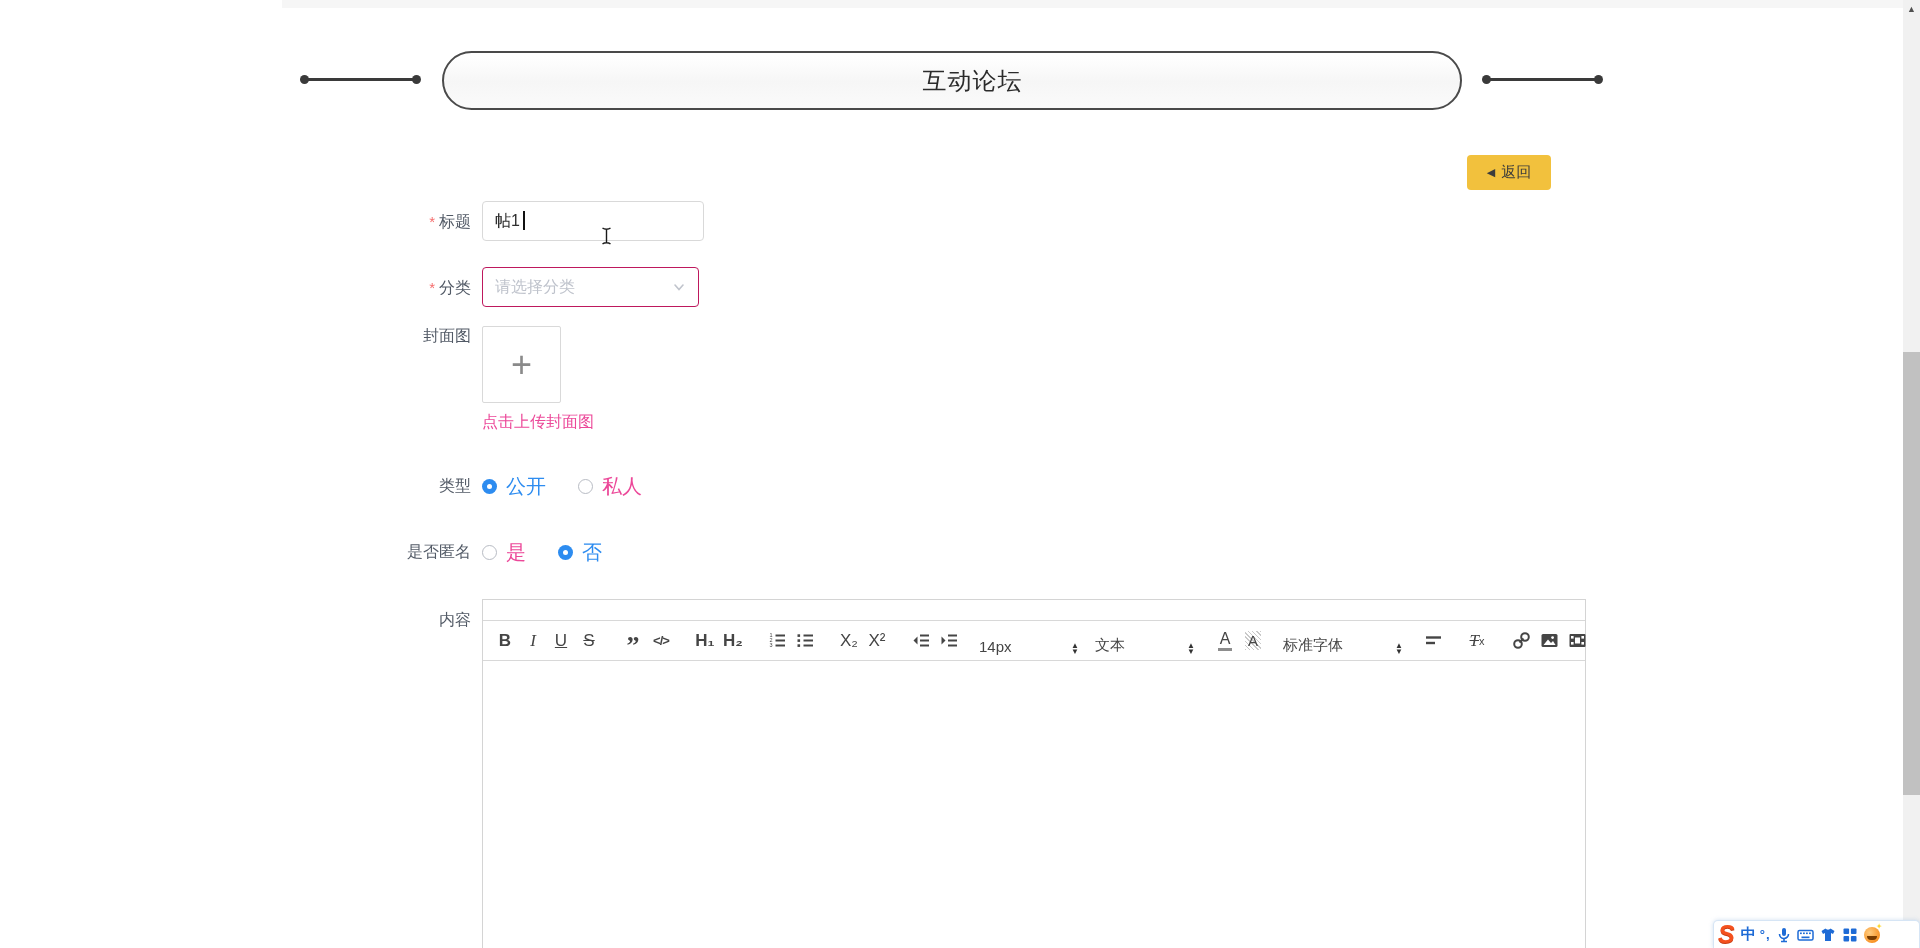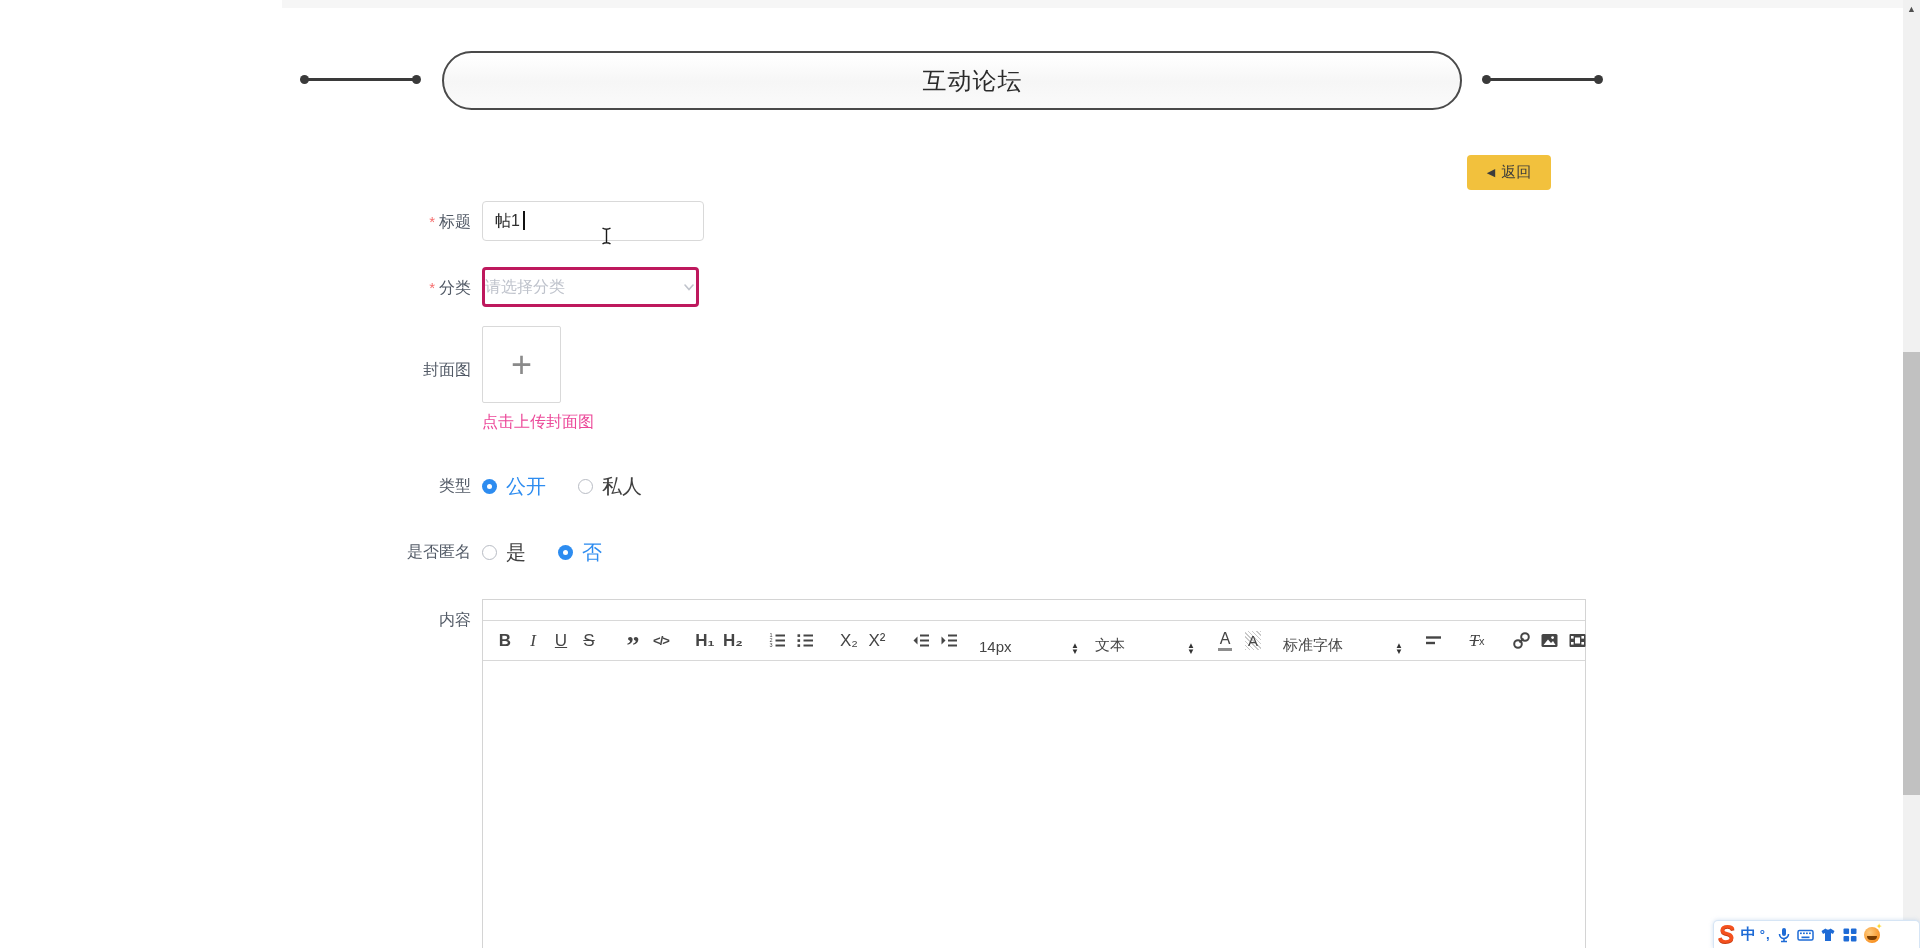--- a/index.html
+++ b/index.html
@@ -32,40 +32,40 @@
     font-size:16px; color:#525a66; line-height:20px; white-space:nowrap; }
   .req { color:#f56c6c; margin-right:4px; font-size:15px; }
 
   
   .txt-input { position:absolute; left:482px; top:201px; width:222px; height:40px;
     border:1px solid #d9d9d9; border-radius:4px; padding:0 12px;
     font-size:16px; color:#2f2f2f; outline:none; font-family:inherit; }
   .caret { position:absolute; left:523px; top:211px; width:1.5px; height:19px; background:#111; }
 
   .select-box { position:absolute; left:482px; top:267px; width:217px; height:40px;
-    border:3px solid #be185d; border-radius:4px; background:#fff;
-    display:flex; align-items:center; padding:0 0; cursor:pointer; }
+    border:1px solid #be185d; border-radius:4px; background:#fff;
+    display:flex; align-items:center; padding:0 12px; cursor:pointer; }
   .select-box .ph { font-size:16px; color:#bfc3cc; flex:1; }
 
   .upload-box { position:absolute; left:482px; top:326px; width:79px; height:77px;
     border:1px solid #d9d9d9; border-radius:2px; background:#fff;
     display:flex; align-items:center; justify-content:center; cursor:pointer; }
   .upload-box .plus { font-size:36px; font-weight:200; color:#8a8a8a; line-height:1; }
   .upload-hint { position:absolute; left:482px; top:412px; font-size:16px; color:#ec4899; }
 
   
   .radio-row { position:absolute; left:482px; height:20px; display:flex; align-items:center; }
   .radio { width:15px; height:15px; border-radius:50%; display:inline-block; position:relative; cursor:pointer; }
   .radio.on { background:#2d8cf0; }
   .radio.on::after { content:""; position:absolute; left:5px; top:5px; width:5px; height:5px;
     border-radius:50%; background:#fff; }
   .radio.off { background:#fff; border:1px solid #b8bcc4; }
   .rlabel { font-size:20px; margin-left:9px; cursor:pointer; }
   .rlabel.sel { color:#2d8cf0; }
-  .rlabel.uns { color:#404040; }
+  .rlabel.uns { color:#ec4899; }
   .rspace { width:32px; }
 
   
   .editor { position:absolute; left:482px; top:599px; width:1104px; height:349px;
     border:1px solid #d4d4d4; border-bottom:none; background:#fff; }
   .toolbar { margin-top:20px; height:41px; border-top:1px solid #d8d8d8; border-bottom:1px solid #d8d8d8;
     display:flex; align-items:center; padding-left:8px; }
   .tbtn { width:28px; height:28px; display:flex; align-items:center; justify-content:center;
     color:#454545; font-size:17px; cursor:pointer; flex:none; }
   .tbtn.g { margin-left:16px; }
@@ -145,21 +145,21 @@
   <div class="flabel" style="top:278px;">
     <span class="req">*</span><span>分类</span>
   </div>
   <div class="select-box">
     <span class="ph">请选择分类</span>
     <svg width="14" height="14" viewBox="0 0 14 14">
       <path d="M3 5 L7 9.5 L11 5" stroke="#c0c4cc" stroke-width="1.6" fill="none" stroke-linecap="round"></path>
     </svg>
   </div>
 
-  <div class="flabel" style="top:360px;">
+  <div class="flabel" style="top:326px;">
     <span>封面图</span>
   </div>
   <div class="upload-box">
     <span class="plus">+</span>
   </div>
   <div class="upload-hint">点击上传封面图</div>
 
   <div class="flabel" style="top:476px;">
     <span>类型</span>
   </div>

